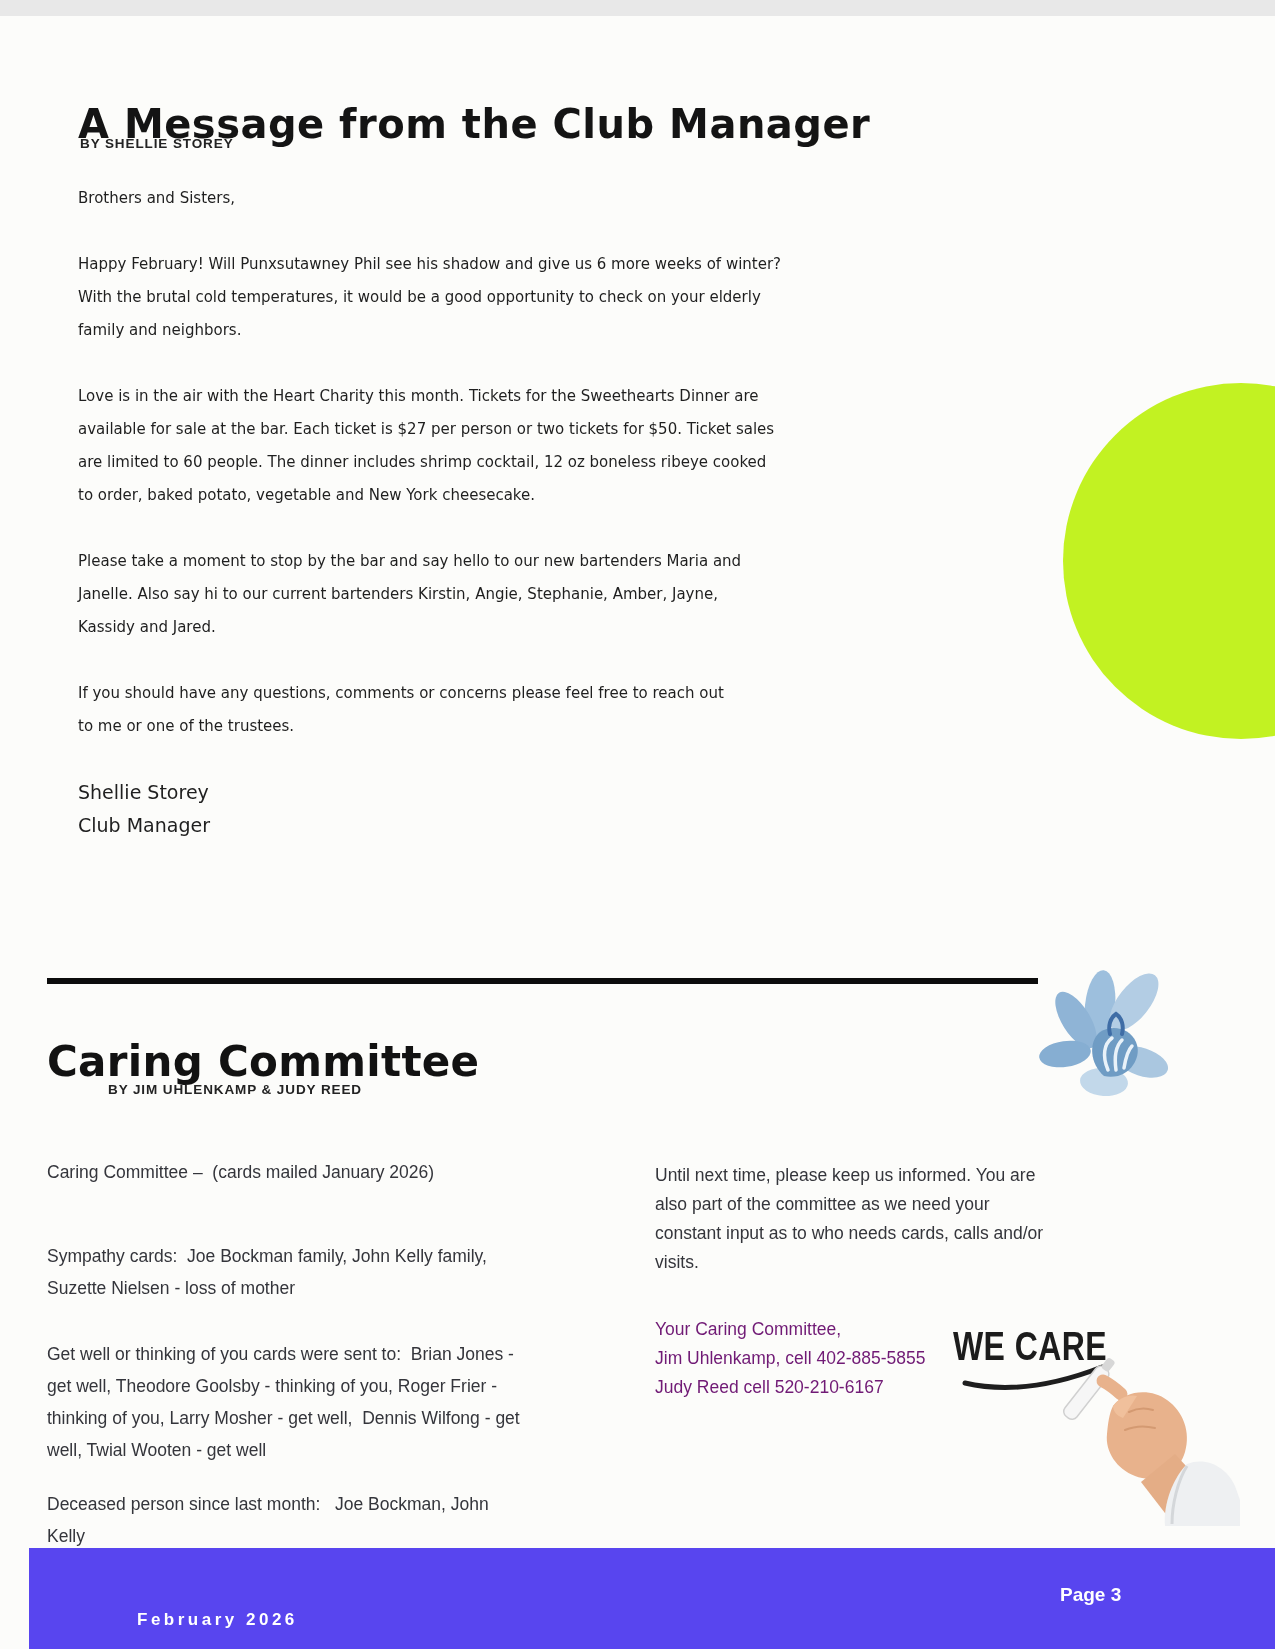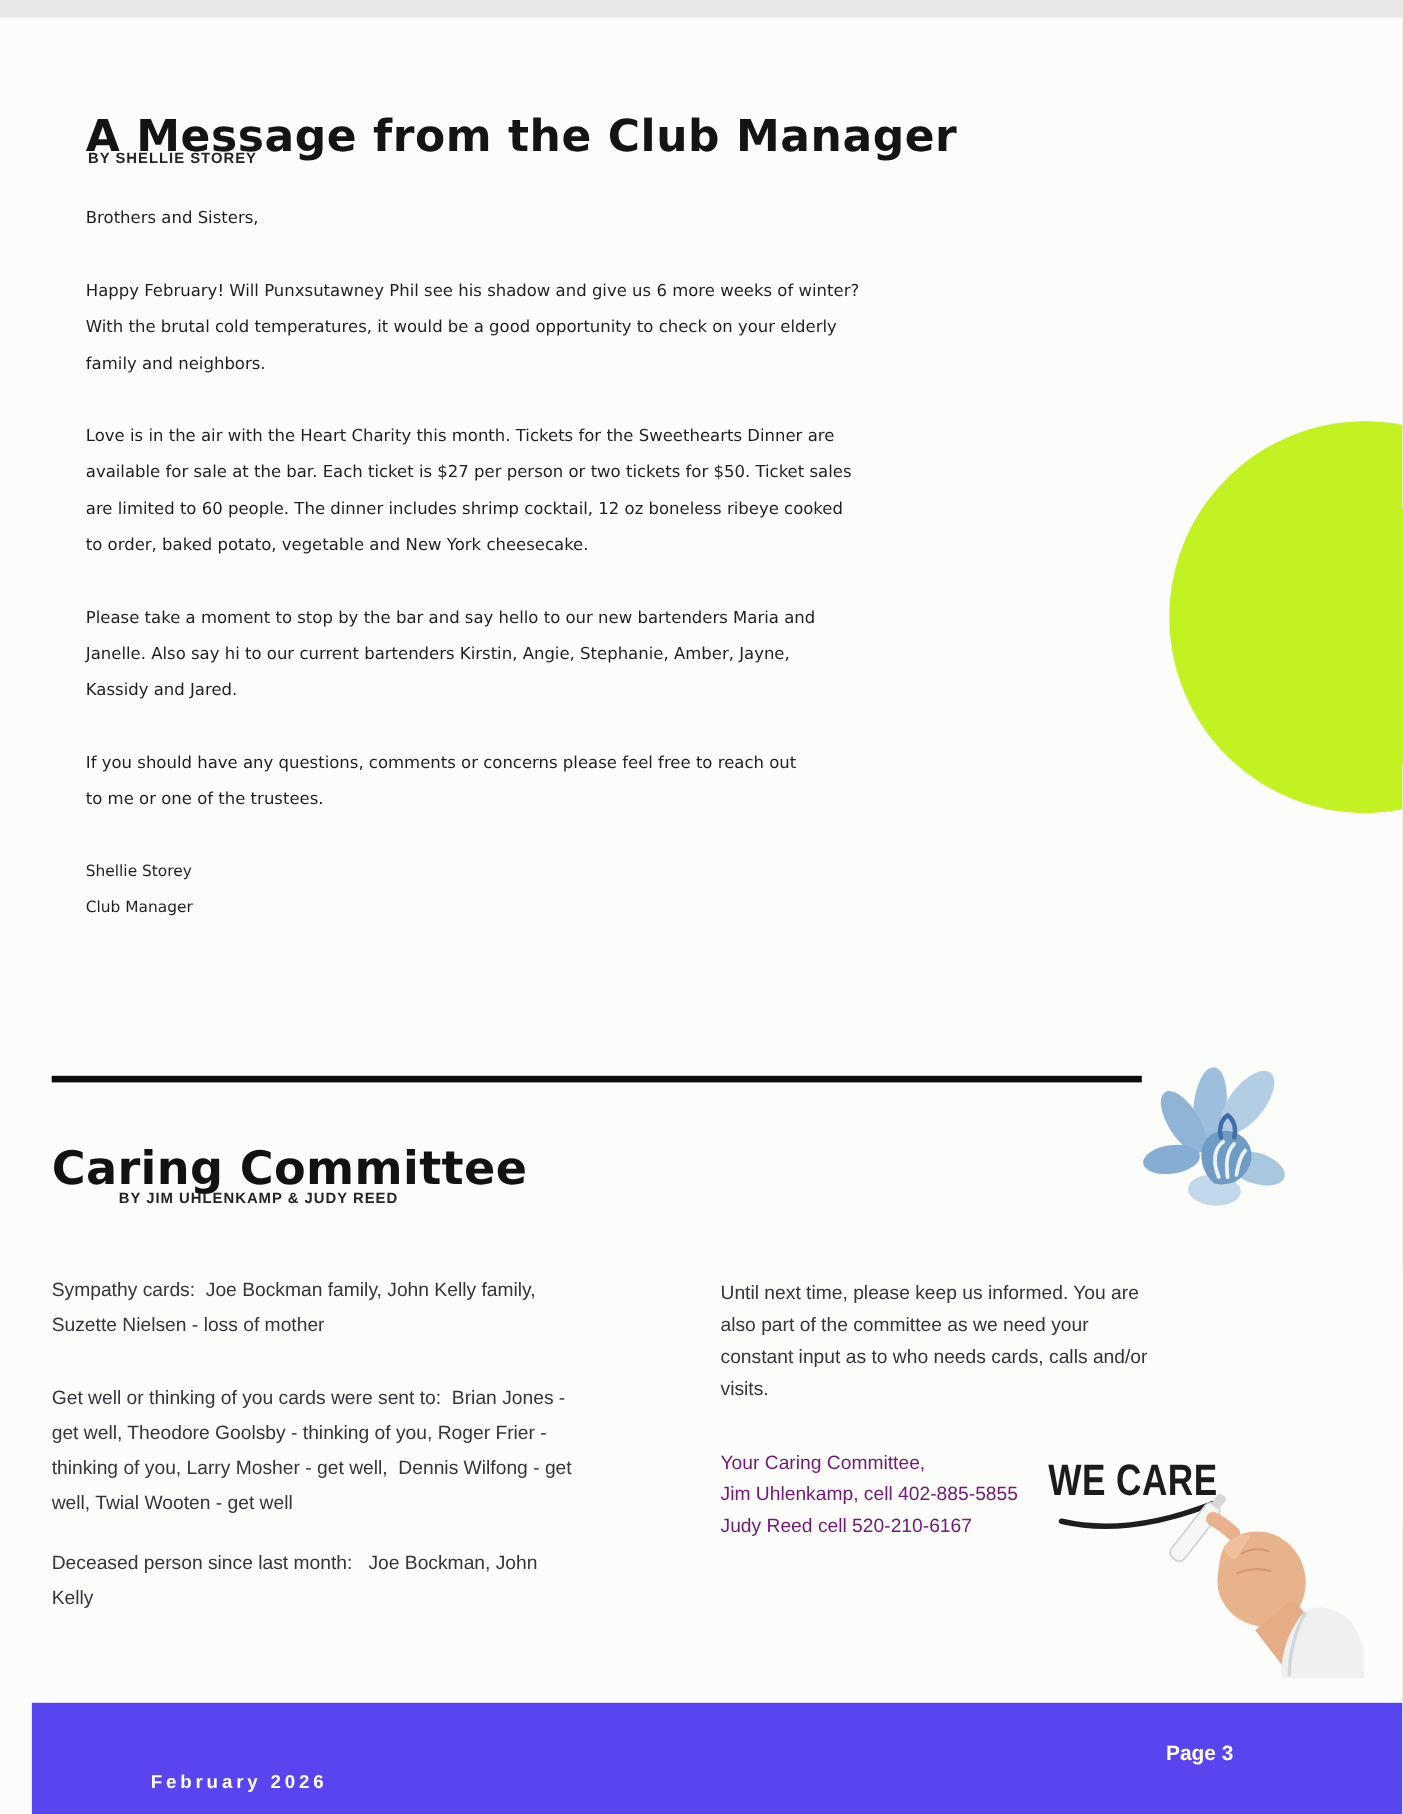--- a/index.html
+++ b/index.html
@@ -28,21 +28,21 @@
   .msg-byline{left:80px;top:120px;}
   .msg-body{left:78px;top:166px;width:960px;}
   .msg-body p{
     margin:0 0 33px 0;
     font-family:"DejaVu Sans",sans-serif;
     font-size:15px;line-height:33px;color:#1f1f1f;
     white-space:pre-wrap;
   }
   .signature div{
     font-family:"DejaVu Sans",sans-serif;
-    font-size:14px;line-height:33px;color:#1f1f1f;
+    font-size:19px;line-height:33px;color:#1f1f1f;
   }
 
   
   .accent-circle{
     left:1063px;top:367px;width:356px;height:356px;
     border-radius:50%;
     background:var(--accent-lime,#c2f222);
   }
 
   
@@ -150,20 +150,21 @@
         <ellipse cx="66" cy="138" rx="24" ry="14" fill="#c2d8ea" transform="rotate(4 66 138)"></ellipse>
         <path d="M66,132 C52,120 50,98 62,88 C74,80 92,84 98,98 C104,112 94,128 80,132 C75,133 70,133 66,132 Z" fill="#6f9cc4"></path>
         <path d="M64,126 C58,112 62,98 72,92 C82,88 92,94 94,104 C96,116 86,126 76,128 Z" fill="#dcead f" opacity="0.0"></path>
         <path d="M70,126 C64,112 66,100 74,94 M78,126 C76,112 78,102 84,96 M86,124 C88,112 90,106 94,102" stroke="#e9f2f9" stroke-width="3.5" fill="none" stroke-linecap="round"></path>
         <path d="M72,90 C70,82 72,74 78,70 C84,74 86,82 84,90" stroke="#3f6da6" stroke-width="4" fill="none" stroke-linecap="round"></path>
       </g>
     </svg>
   </div>
 
   <div class="abs col col-left">
+    <p class="p1">Caring Committee –  (cards mailed January 2026)</p>
     <p class="p2">Sympathy cards:  Joe Bockman family, John Kelly family,
 Suzette Nielsen - loss of mother</p>
     <p class="p3">Get well or thinking of you cards were sent to:  Brian Jones -
 get well, Theodore Goolsby - thinking of you, Roger Frier -
 thinking of you, Larry Mosher - get well,  Dennis Wilfong - get
 well, Twial Wooten - get well</p>
     <p class="p4">Deceased person since last month:   Joe Bockman, John
 Kelly</p>
   </div>
 

